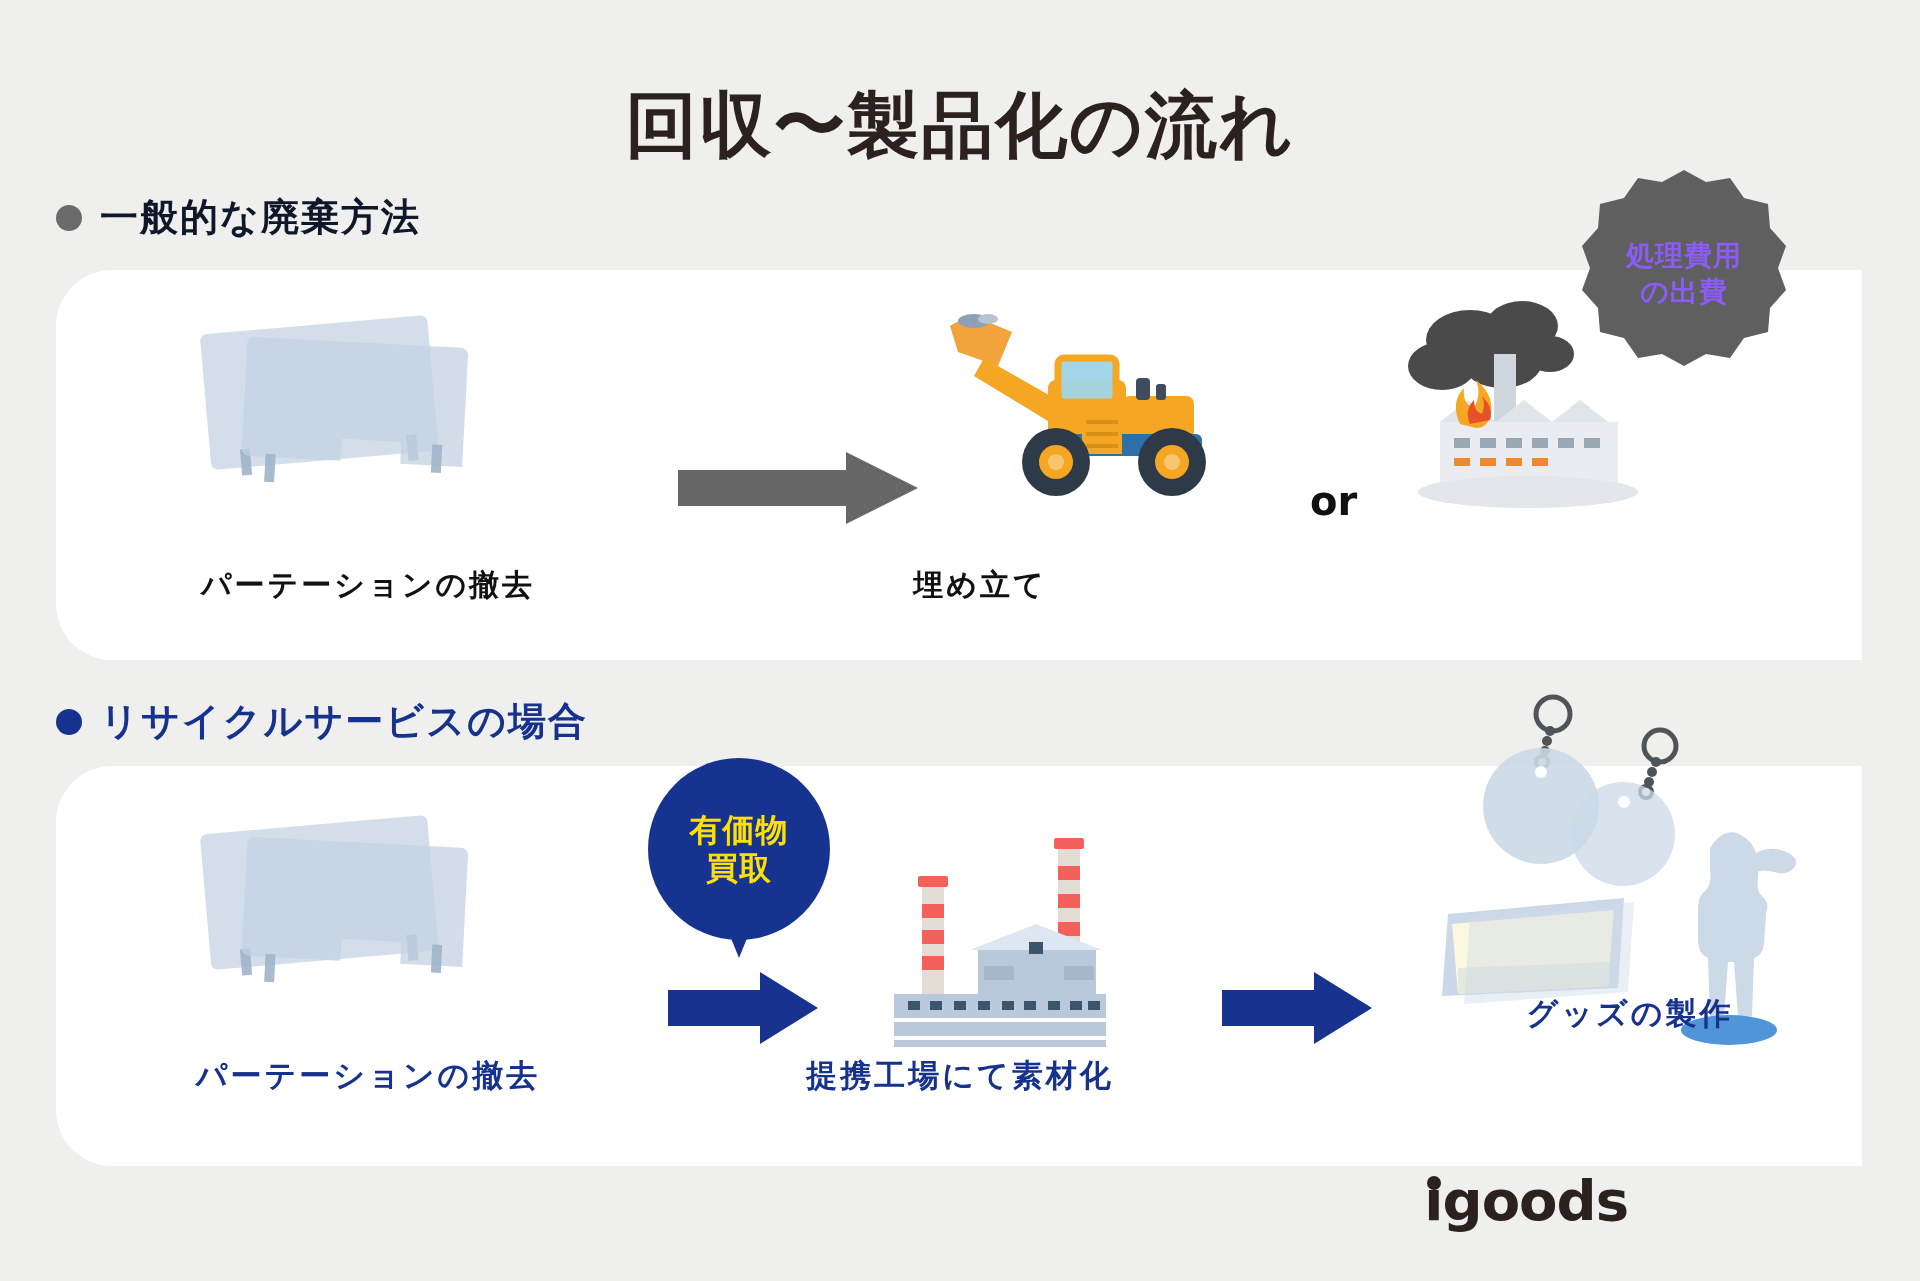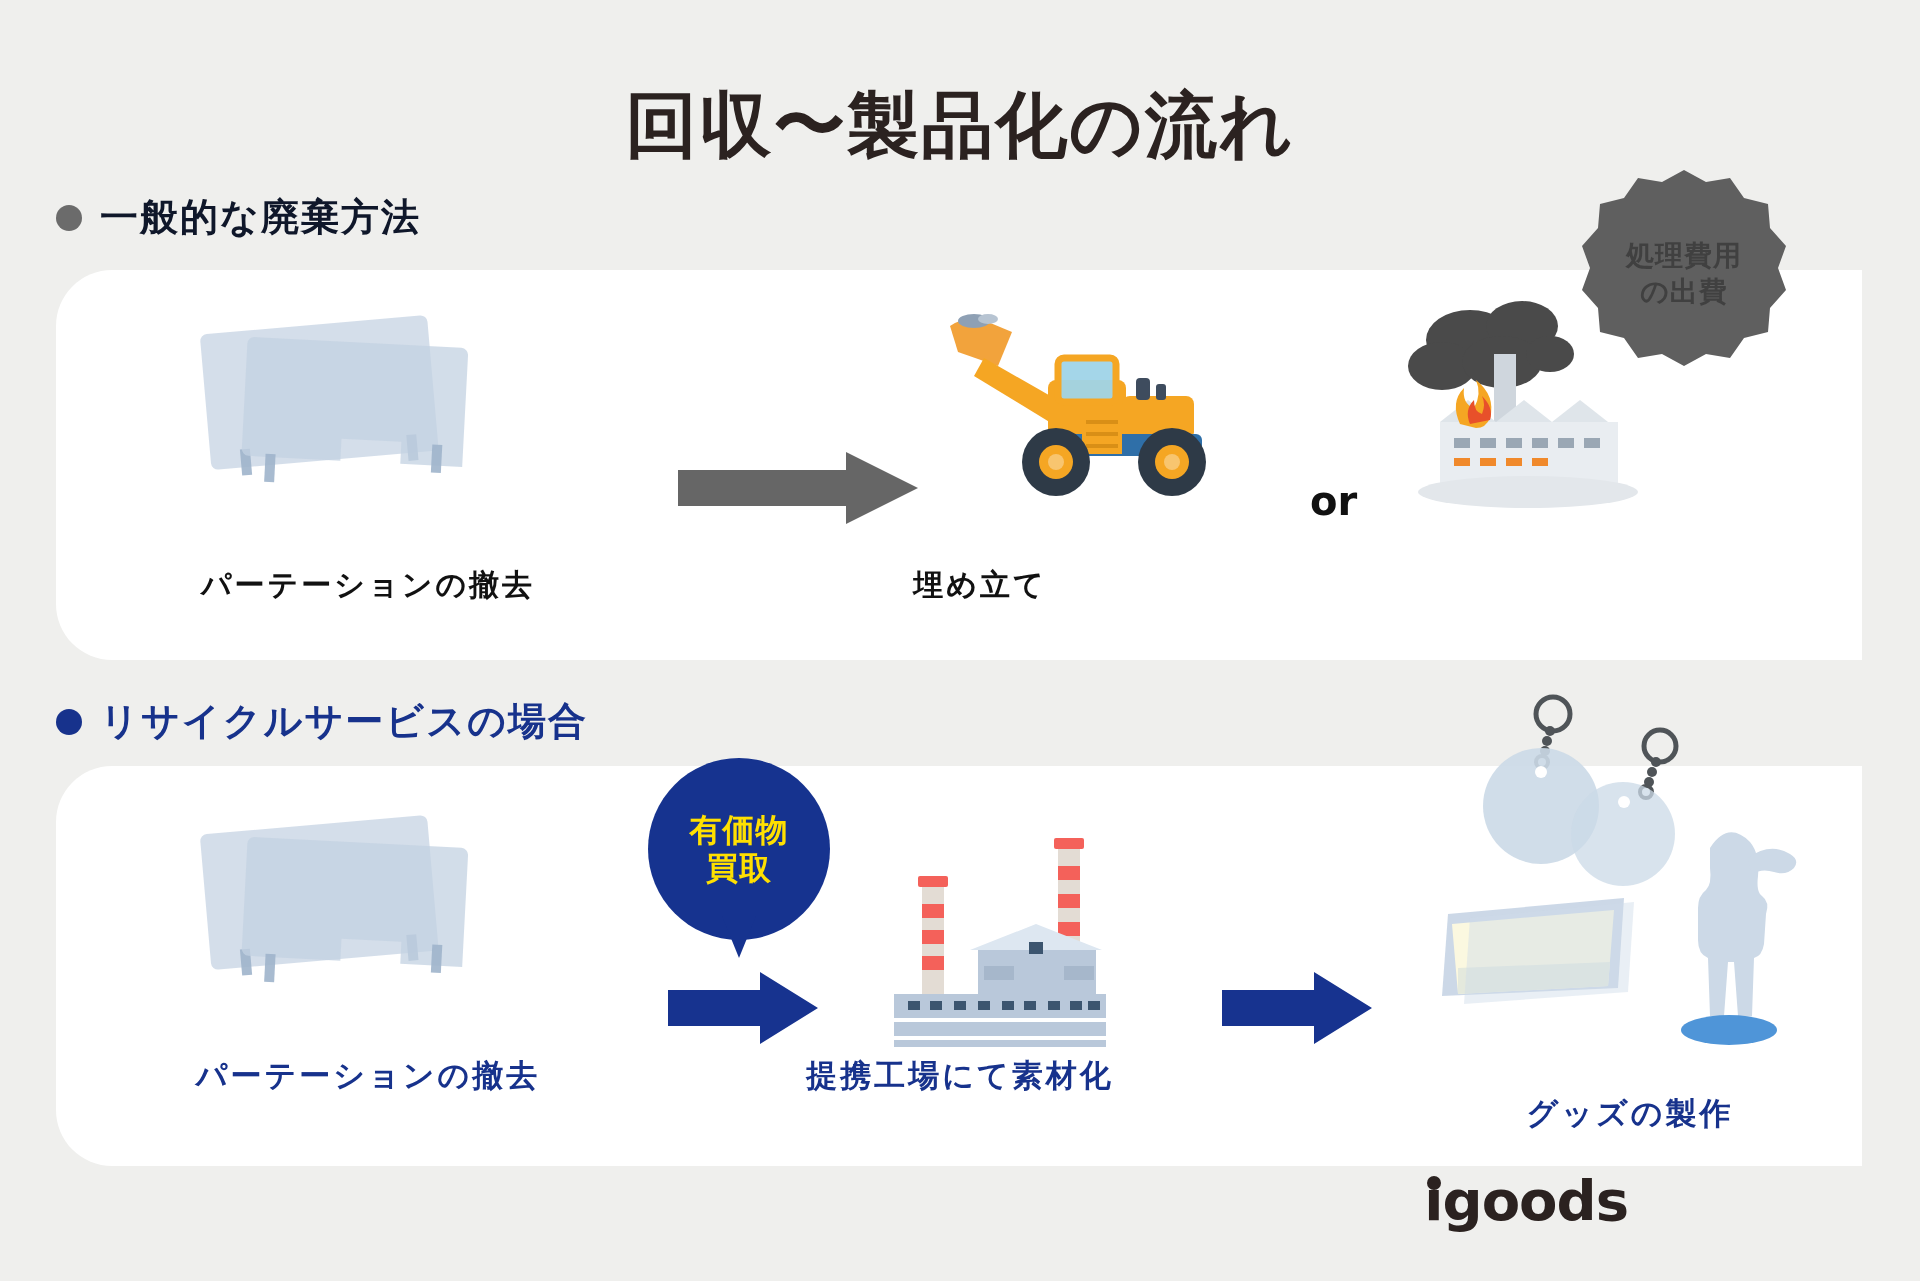--- a/index.html
+++ b/index.html
@@ -58,21 +58,21 @@
 
   
   #badge-cost {
     position: absolute; left: 1578px; top: 168px;
     width: 212px; height: 212px;
   }
   #badge-cost .badge-text {
     position: absolute; inset: 0;
     display: flex; flex-direction: column;
     align-items: center; justify-content: center;
-    color: #404040; font-size: 28px; font-weight: 900;
+    color: #8b5cf6; font-size: 28px; font-weight: 900;
     line-height: 1.28; letter-spacing: 1px; text-align: center;
   }
 
   
   #bubble-buy {
     position: absolute; left: 648px; top: 758px;
     width: 182px; height: 182px;
   }
   #bubble-buy .bubble-circle {
     position: absolute; left: 0; top: 0; width: 182px; height: 182px;
@@ -339,20 +339,20 @@
     </g>
 
     <g>
       <path d="M24 310 L30 228 L206 212 L200 302 Z" fill="#c6d4e4" opacity="0.9"></path>
       <path d="M34 238 L196 224 L190 300 L40 308 Z" fill="#fbf8e0"></path>
       <path d="M40 282 L192 276 L190 300 L40 308 Z" fill="#e4e9dd"></path>
       <path d="M52 232 L216 216 L210 306 L46 318 Z" fill="#cfdbe9" opacity="0.45"></path>
     </g>
   </svg>
 
-  <div class="caption cap-blue" style="left:1440px; top:1093px; width:380px;">グッズの製作</div>
+  <div class="caption cap-blue" style="left:1440px; top:993px; width:380px;">グッズの製作</div>
 
   <div id="logo">
     <span class="dot"></span>
     <span>igoods</span>
   </div>
 
 </div>
 
 </body></html>

